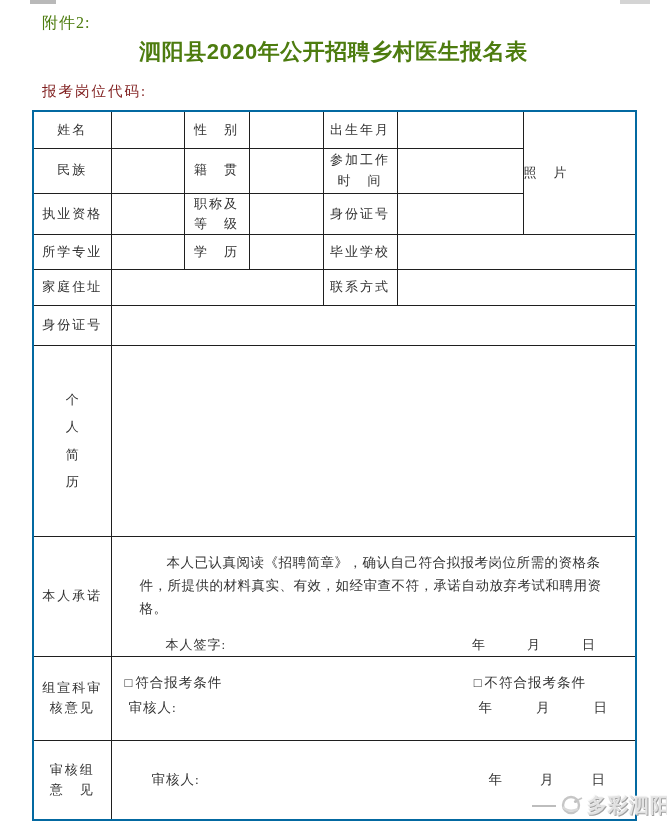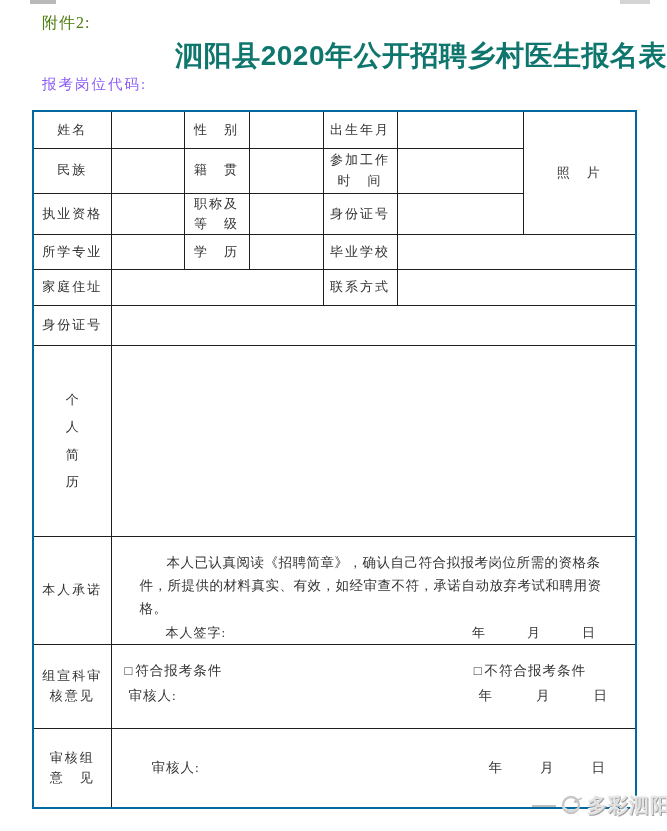--- a/index.html
+++ b/index.html
@@ -14,54 +14,54 @@
   .artifact { position:absolute; top:0; height:4px; }
   .artifact-left  { left:30px;  width:26px; background:#b9b9b9; }
   .artifact-right { left:620px; width:30px; background:#d4d4d4; }
 
   .attachment {
     position:absolute; left:42px; top:13px;
     font-size:16px; color:#4d7c0f; letter-spacing:1px;
   }
   .title {
     position:absolute; left:0; top:37px; width:667px;
-    text-align:right;
+    text-align:center;
     font-family:"Liberation Sans","DejaVu Sans",sans-serif;
-    font-weight:700; font-size:28px; color:#0f766e;
+    font-weight:700; font-size:22px; color:#4d7c0f;
     letter-spacing:0.5px;
   }
   .code-label {
-    position:absolute; left:42px; top:75px;
-    font-size:14.5px; color:#8b5cf6; letter-spacing:2px;
+    position:absolute; left:42px; top:82px;
+    font-size:14.5px; color:#7f1d1d; letter-spacing:2px;
   }
 
   table.form-table {
     position:absolute; left:32px; top:110px;
     width:603px; height:689px;
     border-collapse:collapse; table-layout:fixed;
   }
   .form-table td {
     border:1.5px solid #1f1f1f;
     font-size:13px; color:#333;
     vertical-align:middle;
   }
   .form-table { border:2px solid #0369a1; }
   td.lbl { text-align:center; letter-spacing:2px; white-space:pre-line; line-height:1.55; }
   td.val { background:#fff; }
-  td.photo-cell { text-align:center; letter-spacing:2px; }
+  td.photo-cell { letter-spacing:2px; }
   td.resume-lbl { text-align:center; white-space:pre-line; line-height:2.1; letter-spacing:0; }
 
   td.commit-content { vertical-align:top; padding:14px 14px 0 28px; }
   .commit-par {
     font-size:13.5px; line-height:23px; text-indent:2em;
     color:#333; letter-spacing:0.5px;
   }
   .commit-sign {
     display:flex; justify-content:space-between; align-items:center;
-    line-height:23px; margin-top:1px;
+    line-height:23px; margin-top:13px;
   }
   .commit-sign .sig { margin-left:2em; letter-spacing:1px; }
   .date-group { display:inline-flex; gap:42px; margin-right:26px; letter-spacing:0; }
 
   td.review-content { vertical-align:top; padding:13px 0 0 13px; font-size:13.5px; }
   .review-line1 { display:flex; justify-content:space-between; padding-right:49px; line-height:25px; }
   .option { letter-spacing:1px; }
   .option .box { font-size:13px; margin-right:2px; }
   .review-line2 { display:flex; justify-content:space-between; line-height:25px; }
   .review-line2 .reviewer { margin-left:4px; letter-spacing:1px; }

